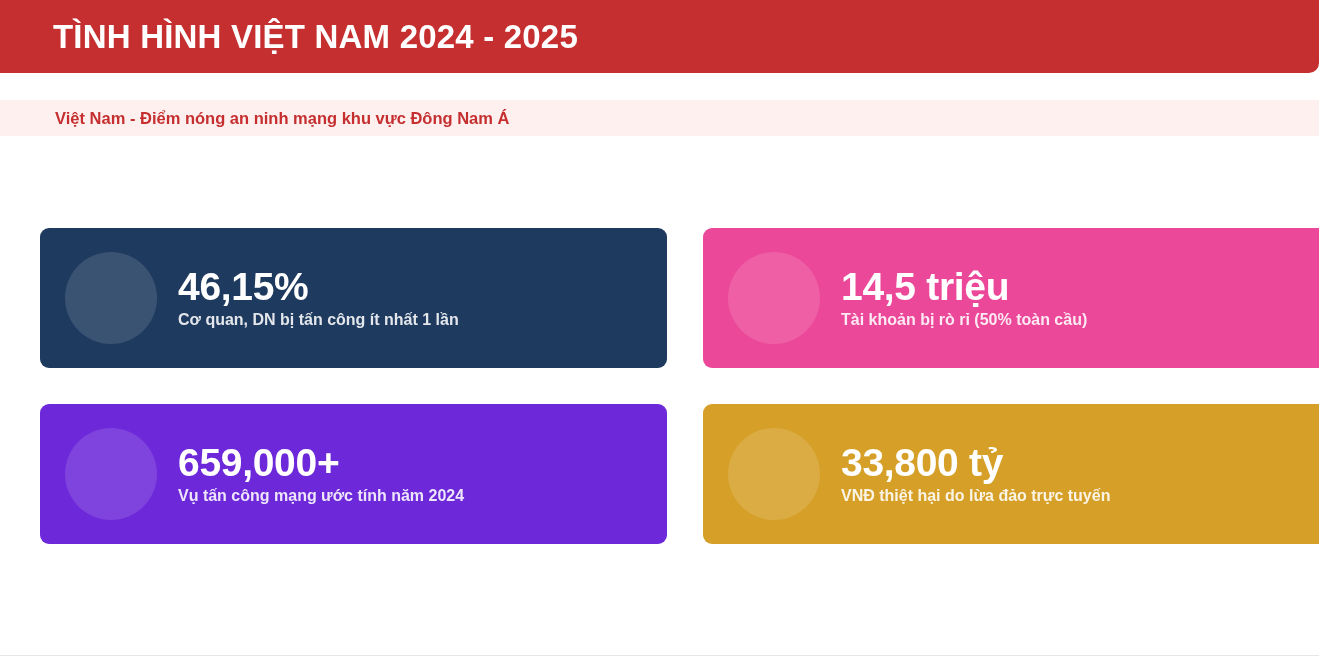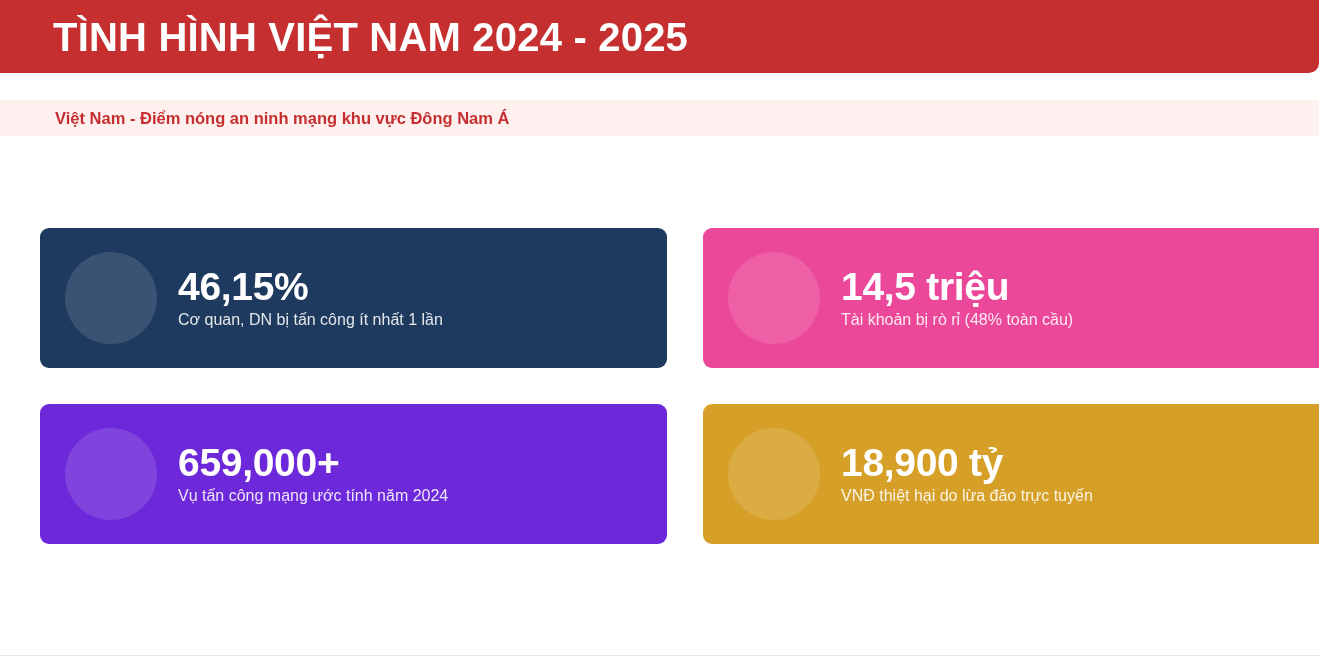--- a/index.html
+++ b/index.html
@@ -25,21 +25,21 @@
     background: #C62F2F;
     border-bottom-right-radius: 10px;
     border-bottom-left-radius: 0;
     display: flex;
     align-items: center;
     box-sizing: border-box;
     padding-left: 53px;
   }
   .header-title {
     color: #ffffff;
-    font-size: 40px;
+    font-size: 33px;
     font-weight: bold;
     letter-spacing: 0.2px;
     line-height: 1;
     white-space: nowrap;
   }
 
   
   .subtitle-bar {
     position: absolute;
     left: 0;
@@ -103,21 +103,21 @@
     font-size: 39px;
     font-weight: bold;
     line-height: 1.05;
     letter-spacing: -0.3px;
     white-space: nowrap;
   }
   .stat-label {
     margin-top: 2px;
     color: rgba(255, 255, 255, 0.88);
     font-size: 16px;
-    font-weight: normal;
+    font-weight: bold;
     line-height: 1.2;
     white-space: nowrap;
   }
 
   
   .bottom-divider {
     position: absolute;
     left: 0;
     top: 655px;
     width: 1319px;
@@ -143,35 +143,35 @@
     <div class="stat-card-body">
       <div class="stat-value">46,15%</div>
       <div class="stat-label">Cơ quan, DN bị tấn công ít nhất 1 lần</div>
     </div>
   </div>
 
   <div class="stat-card" style="background:#ec4899">
     <span class="stat-card-circle"></span>
     <div class="stat-card-body">
       <div class="stat-value">14,5 triệu</div>
-      <div class="stat-label">Tài khoản bị rò rỉ (48% toàn cầu)</div>
+      <div class="stat-label">Tài khoản bị rò rỉ (50% toàn cầu)</div>
     </div>
   </div>
 
   <div class="stat-card" style="background:#6d28d9">
     <span class="stat-card-circle"></span>
     <div class="stat-card-body">
       <div class="stat-value">659,000+</div>
       <div class="stat-label">Vụ tấn công mạng ước tính năm 2024</div>
     </div>
   </div>
 
   <div class="stat-card" style="background:#D6A028">
     <span class="stat-card-circle"></span>
     <div class="stat-card-body">
-      <div class="stat-value">18,900 tỷ</div>
+      <div class="stat-value">33,800 tỷ</div>
       <div class="stat-label">VNĐ thiệt hại do lừa đảo trực tuyến</div>
     </div>
   </div>
 
 </div>
 
 <div class="bottom-divider"></div>
 
 </body></html>

